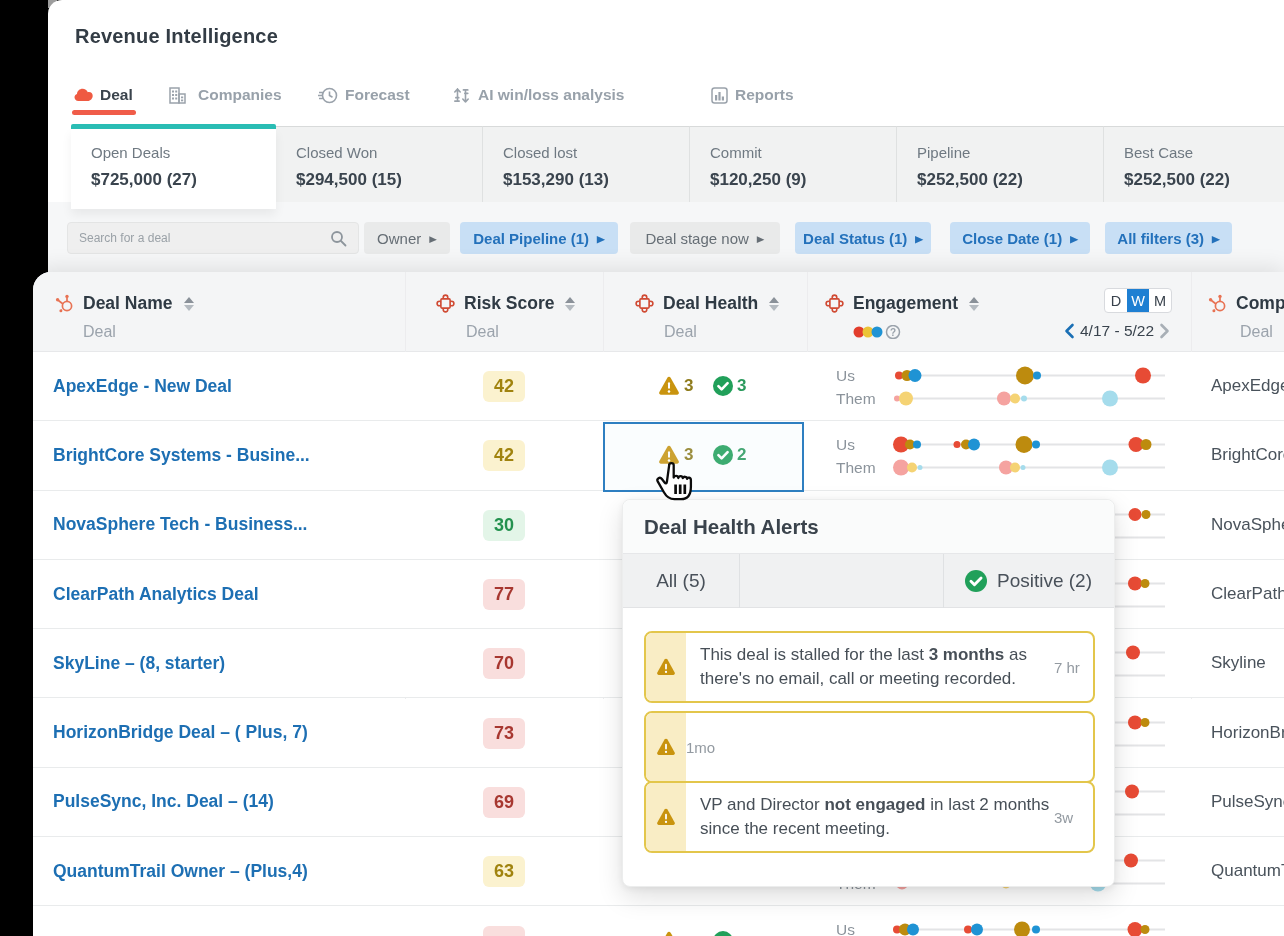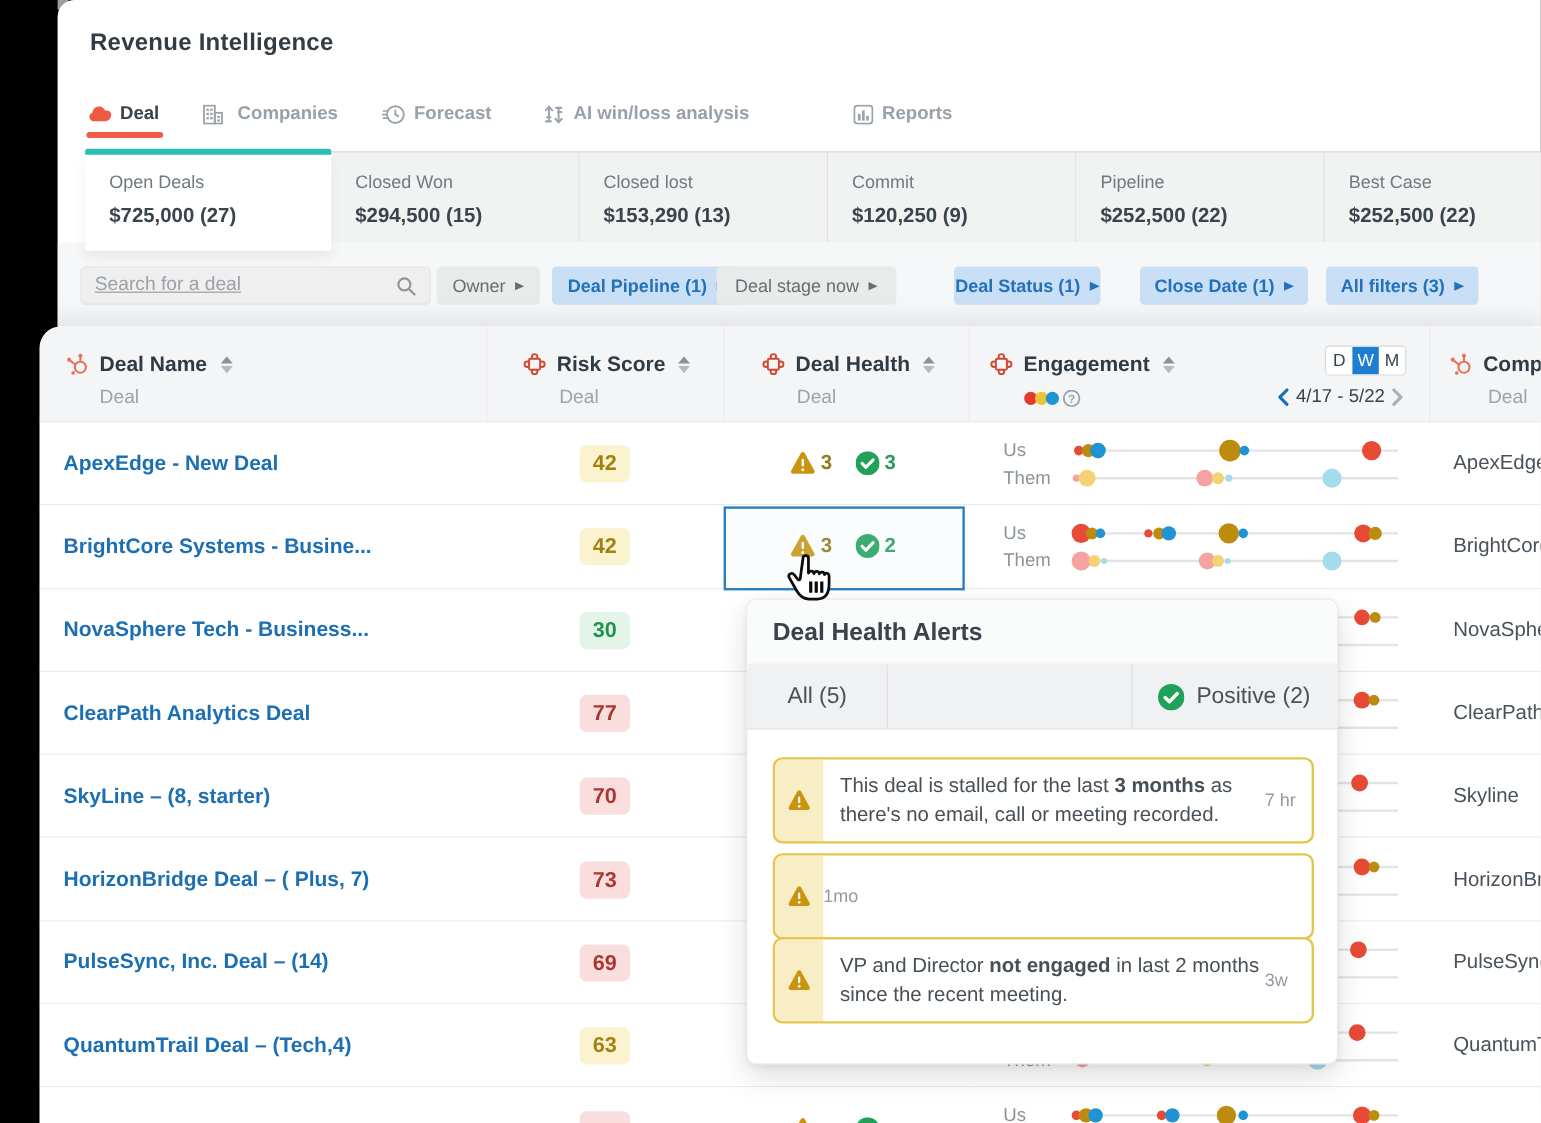--- a/index.html
+++ b/index.html
@@ -13,21 +13,21 @@
 .tab.active { color:#3a434c; }
 .tab-underline { left:24px; top:110px; width:64px; height:5px; background:#f05c49; border-radius:3px; }
 .teal-bar { left:23px; top:124px; width:205px; height:5px; background:#2abdb4; border-radius:2px 2px 0 0; z-index:4; }
 .sumrow { left:0; top:126px; width:1252px; height:76px; }
 .sumcard { position:absolute; top:0; width:207px; height:76px; background:#f1f2f2; border-top:1px solid #d8dada; border-right:1px solid #dfe1e1; padding:17px 0 0 20px; }
 .sumcard .lab { font-size:15px; color:#6f7982; margin-bottom:9px; }
 .sumcard .val { font-size:17px; font-weight:bold; color:#3a444e; }
 .sumcard.active { left:23px; top:2px; width:205px; height:81px; background:#fff; border:none; box-shadow:0 6px 10px rgba(0,0,0,0.06); z-index:3; padding-top:16px; }
 .appbody { left:0; top:202px; width:1252px; height:734px; background:#f6f7f8; }
 .filters { left:0; top:222px; width:1252px; height:32px; }
-.search { position:absolute; left:19px; top:0; width:292px; height:32px; background:#efefef; border:1px solid #e4e5e5; border-radius:4px; font-size:16px; color:#9aa1a7; line-height:30px; padding-left:11px;text-decoration:underline; }
+.search { position:absolute; left:19px; top:0; width:292px; height:32px; background:#efefef; border:1px solid #e4e5e5; border-radius:4px; font-size:12px; color:#9aa1a7; line-height:30px; padding-left:11px; }
 .search svg { position:absolute; right:11px; top:7px; }
 .pill { position:absolute; top:0; height:32px; border-radius:4px; display:flex; align-items:center; justify-content:center; gap:8px; font-size:15px; font-weight:bold; white-space:nowrap; }
 .pill.gray { background:#e9eaea; color:#666e75; font-weight:normal; }
 .pill .caret { font-size:10px; transform:scale(1,0.9); }
 .pill.blue { background:#c8dff5; color:#2371bb; }
 .tcard { left:33px; top:272px; width:1251px; height:664px; background:#fff; border-top-left-radius:18px; box-shadow:0 -4px 22px rgba(0,0,0,0.10); overflow:hidden; z-index:5; }
 .thead { position:absolute; left:0; top:0; width:1251px; height:80px; background:#f4f5f6; border-bottom:1px solid #e7e8ea; }
 .cdiv { position:absolute; top:0; width:1px; height:936px; background:#ececee; }
 .hcol { position:absolute; top:21px; display:flex; align-items:center; gap:9px; }
 .hcol .ttl { font-size:17.5px; font-weight:bold; color:#2f3a44; white-space:nowrap; }
@@ -162,22 +162,22 @@
     </div>
     <div class="abs teal-bar"></div>
     <div class="abs appbody"></div>
     <div class="abs filters">
       <div class="search">Search for a deal<svg width="17" height="17" viewBox="0 0 17 17">
             <circle cx="7" cy="7" r="5" fill="none" stroke="#8d959c" stroke-width="1.8"></circle>
             <line x1="11" y1="11" x2="15.5" y2="15.5" stroke="#8d959c" stroke-width="1.8" stroke-linecap="round"></line>
           </svg></div>
       <div class="pill gray" style="left:316px; width:86px;">Owner<span class="caret">▶</span></div>
       <div class="pill blue" style="left:412px; width:158px;">Deal Pipeline (1)<span class="caret">▶</span></div>
-      <div class="pill gray" style="left:549px; width:150px;">Deal stage now<span class="caret">▶</span></div>
-      <div class="pill blue" style="left:747px; width:122px;">Deal Status (1)<span class="caret">▶</span></div>
+      <div class="pill gray" style="left:582px; width:150px;">Deal stage now<span class="caret">▶</span></div>
+      <div class="pill blue" style="left:747px; width:136px;">Deal Status (1)<span class="caret">▶</span></div>
       <div class="pill blue" style="left:902px; width:140px;">Close Date (1)<span class="caret">▶</span></div>
       <div class="pill blue" style="left:1057px; width:127px;">All filters (3)<span class="caret">▶</span></div>
     </div>
   </div>
   <div class="abs tcard">
     <div class="thead"></div>
     <div class="cdiv" style="left:372px;"></div>
     <div class="cdiv" style="left:570px;"></div>
     <div class="cdiv" style="left:774px;"></div>
     <div class="cdiv" style="left:1158px;"></div>
@@ -454,21 +454,21 @@
             <circle cx="73.0" cy="23.5" r="6.0" fill="#e74b35"></circle>
             <circle cx="172.0" cy="23.5" r="6.0" fill="#bd8b0e"></circle>
             <circle cx="304.0" cy="23.5" r="7.0" fill="#e74b35"></circle>
             <circle cx="75.0" cy="46.5" r="6.0" fill="#f5a3a0"></circle>
             <circle cx="180.0" cy="46.5" r="5.0" fill="#f5d374"></circle>
             <circle cx="270.0" cy="46.5" r="8.0" fill="#a5dcec"></circle>
           </svg></div>
         <div class="cname">PulseSync, Inc.</div>
       </div>
 <div class="trow" style="top:565.1px;">
-        <div class="dname">QuantumTrail Deal – (Tech,4)</div>
+        <div class="dname">QuantumTrail Owner – (Plus,4)</div>
         <div class="chip y">63</div>
         <div class="uslab" style="top:14.5px;">Us</div>
         <div class="uslab" style="top:37.5px;">Them</div>
         <div style="position:absolute;left:795px;top:0;"><svg width="380" height="70" viewBox="0 0 380 70">
             <line x1="67" y1="23.5" x2="337" y2="23.5" stroke="#e3e4e6" stroke-width="2"></line>
             <line x1="67" y1="46.5" x2="337" y2="46.5" stroke="#e3e4e6" stroke-width="2"></line>
             <circle cx="72.0" cy="23.5" r="6.0" fill="#e74b35"></circle>
             <circle cx="167.0" cy="23.5" r="5.0" fill="#bd8b0e"></circle>
             <circle cx="303.0" cy="23.5" r="7.0" fill="#e74b35"></circle>
             <circle cx="74.0" cy="46.5" r="6.0" fill="#f5a3a0"></circle>

